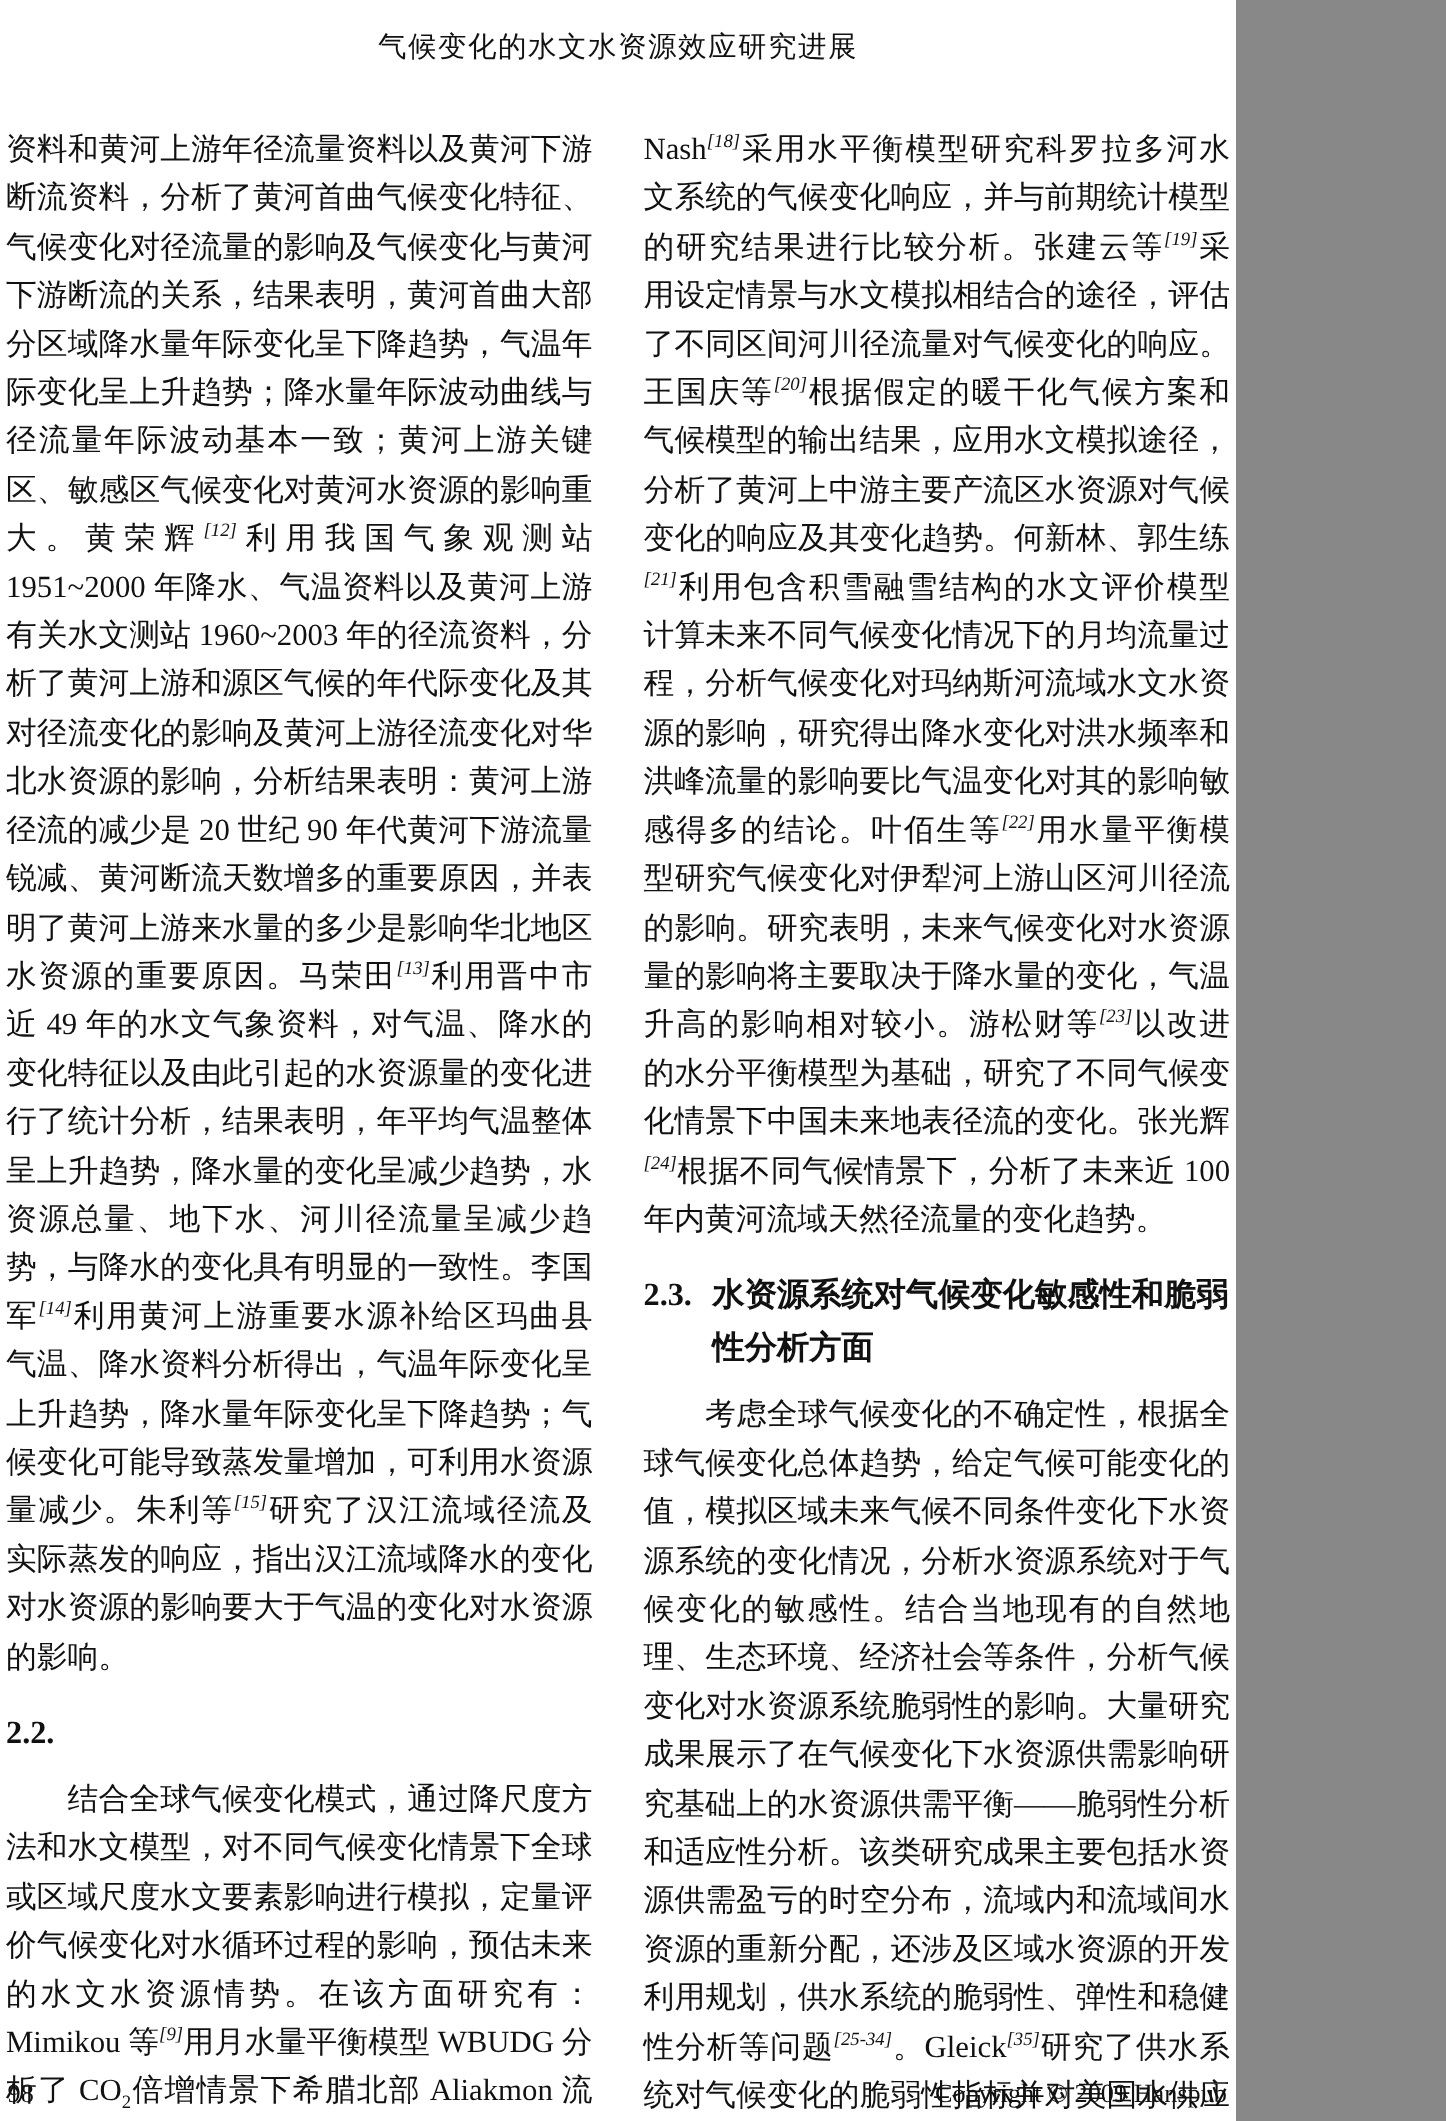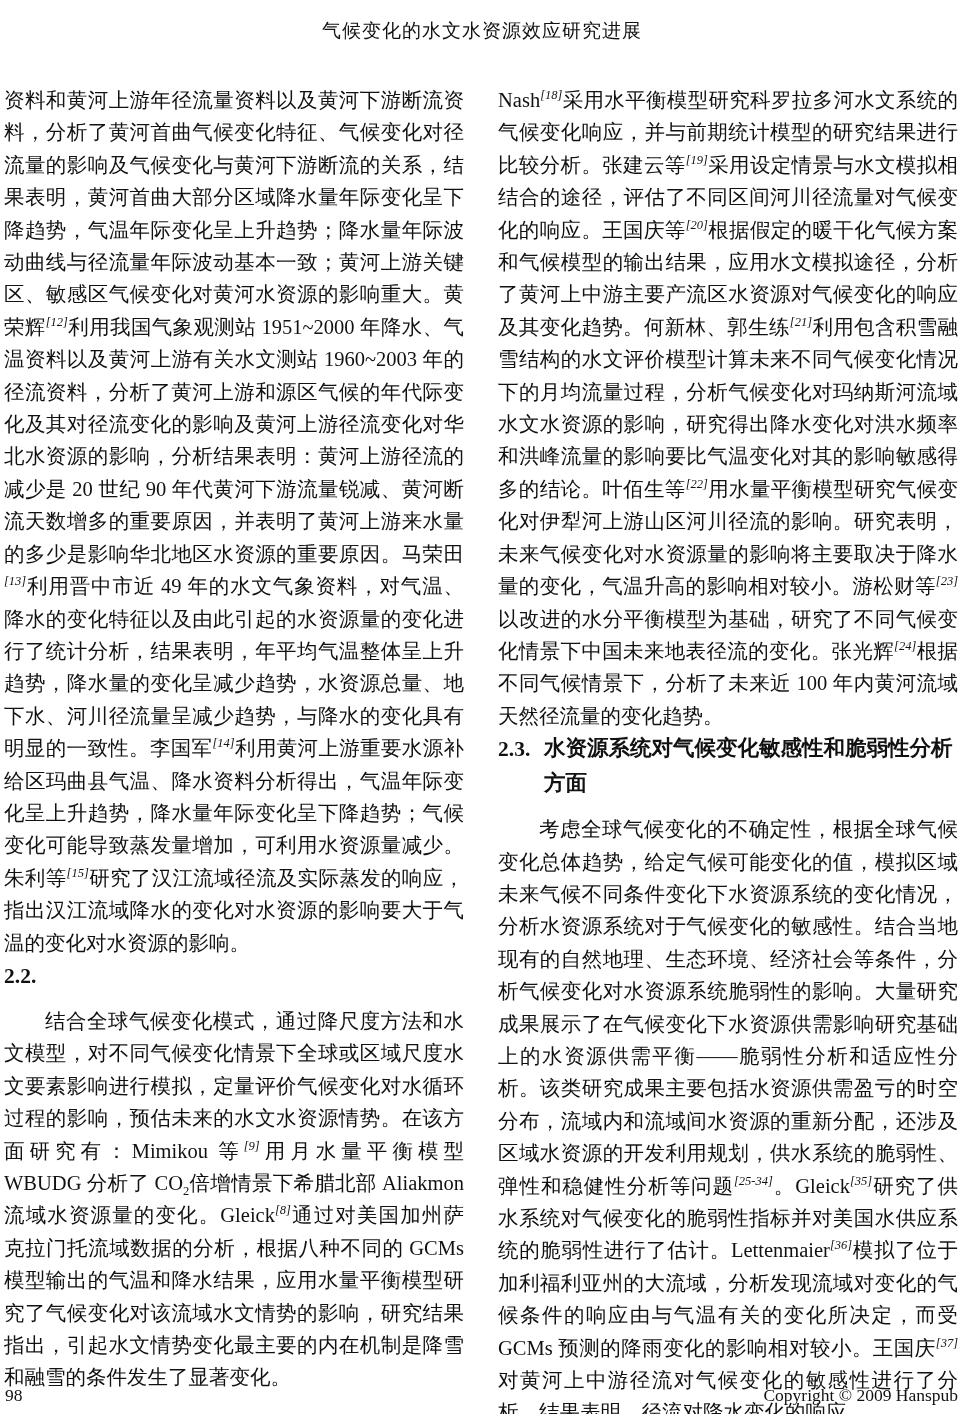--- a/index.html
+++ b/index.html
@@ -1,18 +1,18 @@
 <!DOCTYPE html>
 <html><head>
 <meta charset="utf-8">
 <style>
   html,body{margin:0;padding:0;background:#888;}
   .page{
     position:relative;
-    width:964px;height:1414px;
+    width:824px;height:1414px;
     background:#ffffff;
     color:#111;
     font-family:"Liberation Serif", serif;
     overflow:hidden;
     box-sizing:border-box;
     padding:14px 4px 0 4px;
   }
   .running-header{
     text-align:center;
     font-size:19px;
@@ -42,29 +42,29 @@
   sub{
     font-size:12.5px;
     line-height:0;
     vertical-align:sub;
   }
   .section-heading{
     display:flex;
     font-size:21.5px;
     line-height:35px;
     font-weight:bold;
-    margin:0 0 11px 0;
+    margin:17px 0 11px 0;
   }
   .sec-num{
     flex:0 0 46px;
     font-family:"Liberation Serif", serif;
   }
   .sec-title{
     flex:1;
-    font-family:Liberation Mono, monospace;
+    font-family:Liberation Sans, sans-serif;
     text-align:left;
   }
   .footer{
     position:absolute;
     left:5px;right:6px;bottom:8px;
     display:flex;
     justify-content:space-between;
     font-size:17.5px;
   }
 </style>

